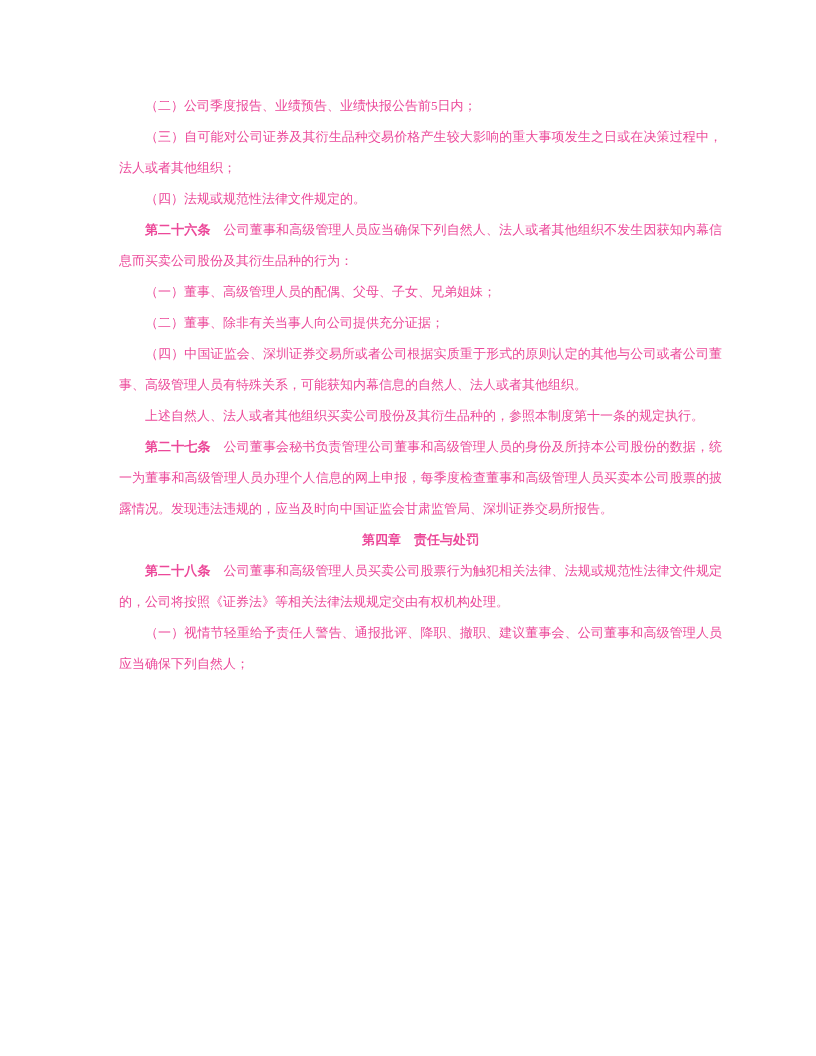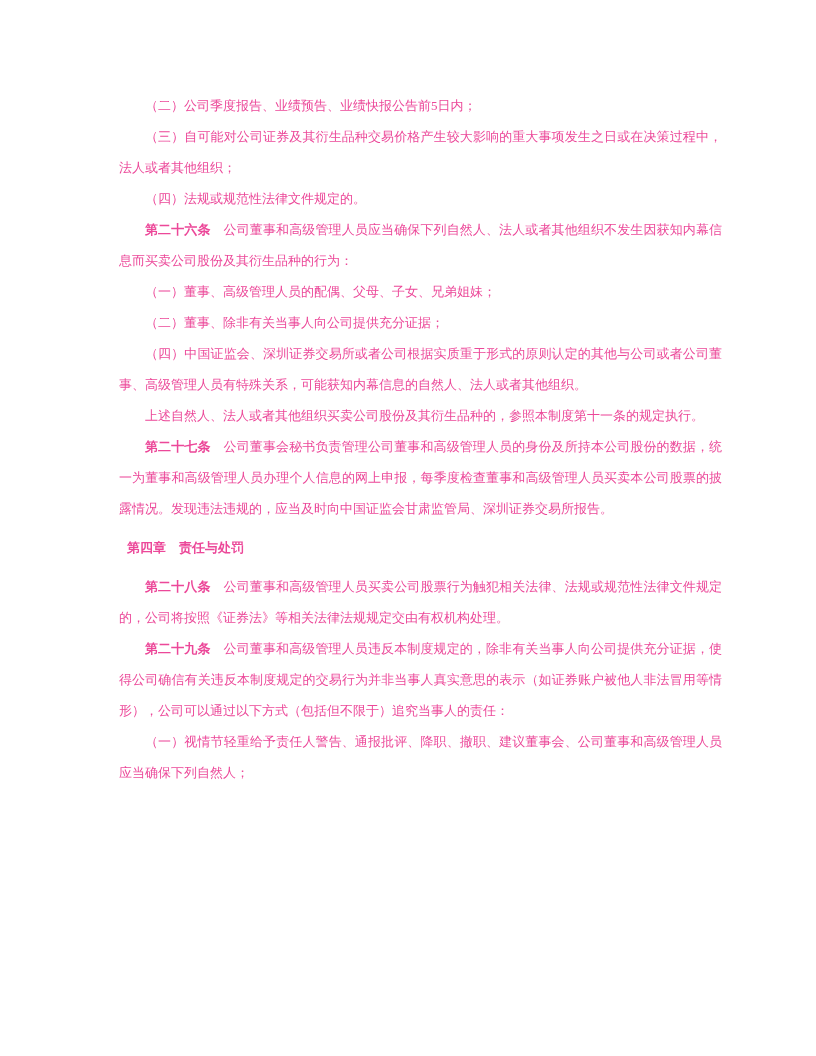--- a/index.html
+++ b/index.html
@@ -25,23 +25,24 @@
     line-height: 31px;
   }
   .para {
     margin: 0;
     padding: 0;
     text-indent: 2em;
     text-align: justify;
     text-justify: inter-ideograph;
   }
   .chapter {
-    margin: 8px;
+    margin: 0;
     padding: 0;
     text-indent: 0;
+    text-align: center;
     font-weight: 700;
   }
   .art {
     font-weight: 700;
     margin-right: 1em;
   }
   .art:empty {
     margin-right: 0;
   }
 </style>
@@ -67,18 +68,17 @@
     <p class="para"><span>（四）中国证监会、深圳证券交易所或者公司根据实质重于形式的原则认定的其他与公司或者公司董事、高级管理人员有特殊关系，可能获知内幕信息的自然人、法人或者其他组织。</span></p>
 
     <p class="para"><span>上述自然人、法人或者其他组织买卖公司股份及其衍生品种的，参照本制度第十一条的规定执行。</span></p>
 
     <p class="para"><b class="art">第二十七条</b><span>公司董事会秘书负责管理公司董事和高级管理人员的身份及所持本公司股份的数据，统一为董事和高级管理人员办理个人信息的网上申报，每季度检查董事和高级管理人员买卖本公司股票的披露情况。发现违法违规的，应当及时向中国证监会甘肃监管局、深圳证券交易所报告。</span></p>
 
     <p class="chapter"><span>第四章　责任与处罚</span></p>
 
     <p class="para"><b class="art">第二十八条</b><span>公司董事和高级管理人员买卖公司股票行为触犯相关法律、法规或规范性法律文件规定的，公司将按照《证券法》等相关法律法规规定交由有权机构处理。</span></p>
 
-    <p class="para"><b class="art">第二十九条</b><span>公司董事和高级管理人员违反本制度规定的，除非有关当事人向公司提供充分证据，使得公司确信有关违反本制度规定的交易行为并非当事人真实意思的表示（如证券账户被他人非法冒用等情形），公司可以通过以下方式（包括但不限于）追究当事人的责任：</span></p>
 
     <p class="para"><span>（一）视情节轻重给予责任人警告、通报批评、降职、撤职、建议董事会、公司董事和高级管理人员应当确保下列自然人；</span></p>
 
   </div>
 </div>
 
 </body></html>

